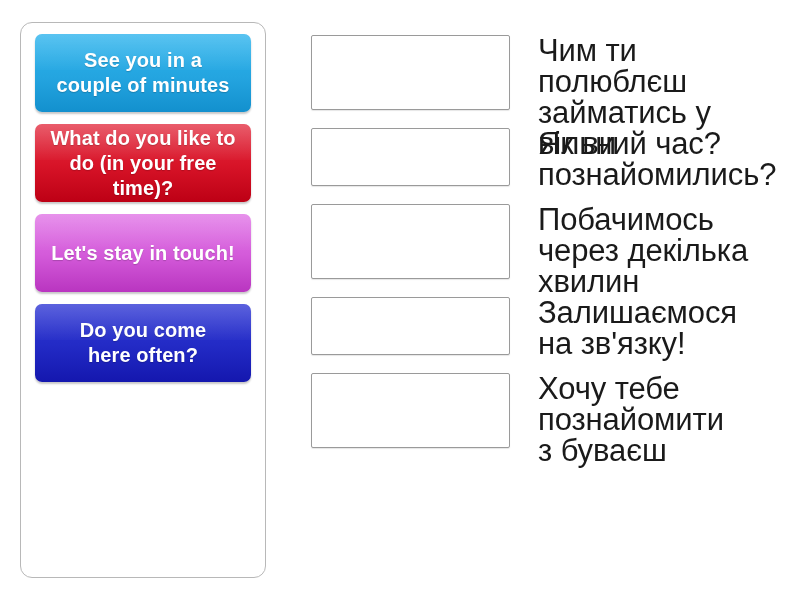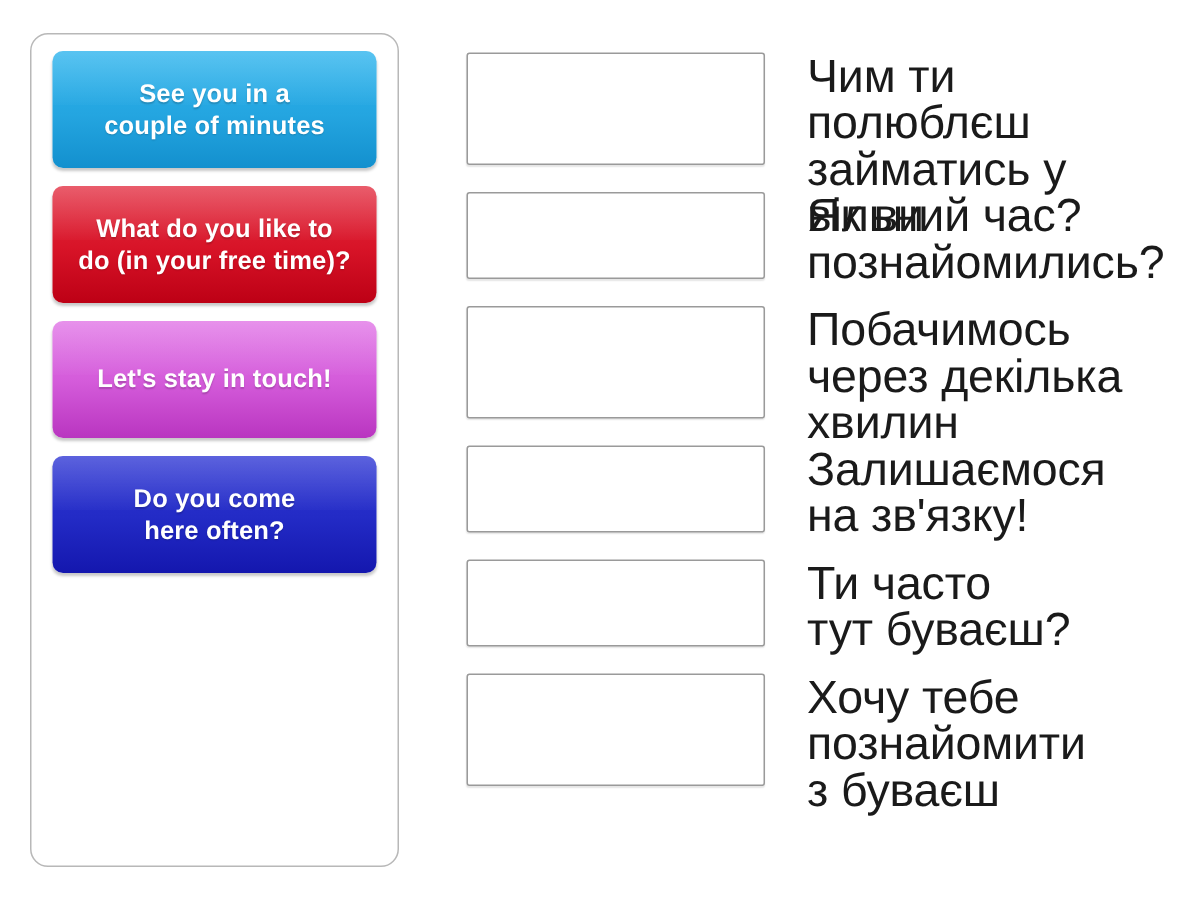--- a/index.html
+++ b/index.html
@@ -41,21 +41,21 @@
     box-sizing: border-box;
     width: 216px;
     height: 78px;
     margin: 0 auto 12px auto;
     border-radius: 7px;
     display: flex;
     align-items: center;
     justify-content: center;
     text-align: center;
     color: #ffffff;
-    font-size: 17px;
+    font-size: 20px;
     font-weight: 700;
     line-height: 1.25;
     letter-spacing: 0.1px;
     padding: 4px 7px;
     box-shadow: 0 2px 2px rgba(0,0,0,0.22);
     text-shadow: 0 1px 1px rgba(0,0,0,0.18);
     cursor: move;
     user-select: none;
     overflow: hidden;
   }
@@ -170,25 +170,20 @@
 через декілька
 хвилин</div>
     </div>
 
     <div class="row h2">
       <div class="dropbox"></div>
       <div class="prompt">Залишаємося
 на зв'язку!</div>
     </div>
 
-    <div class="row h2">
-      <div class="dropbox"></div>
-      <div class="prompt">Ти часто
-тут буваєш?</div>
-    </div>
 
     <div class="row h3">
       <div class="dropbox"></div>
       <div class="prompt">Хочу тебе
 познайомити
 з буваєш</div>
     </div>
 
   </div>
 

